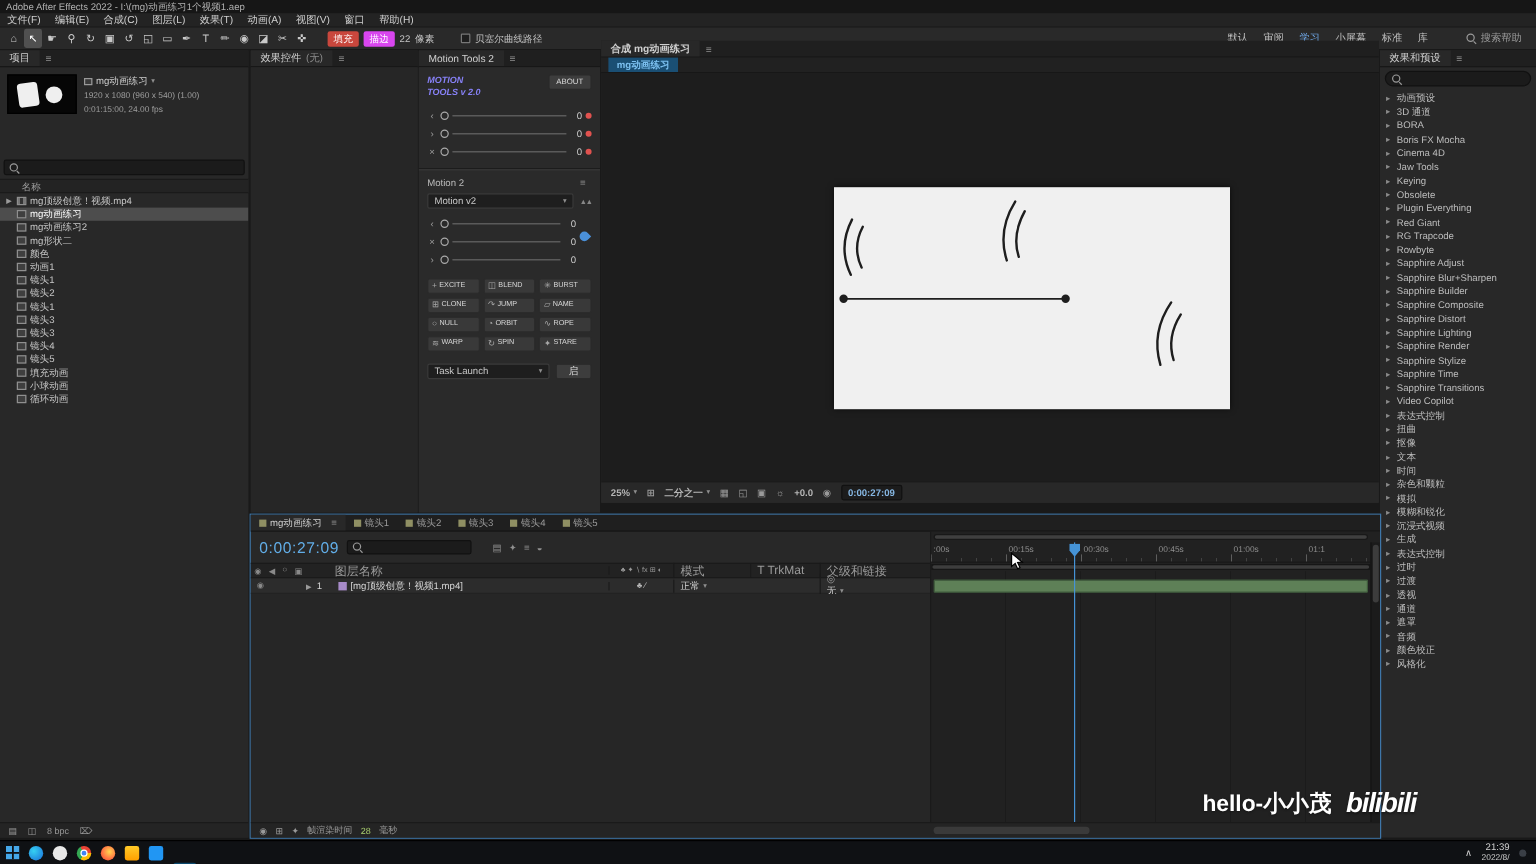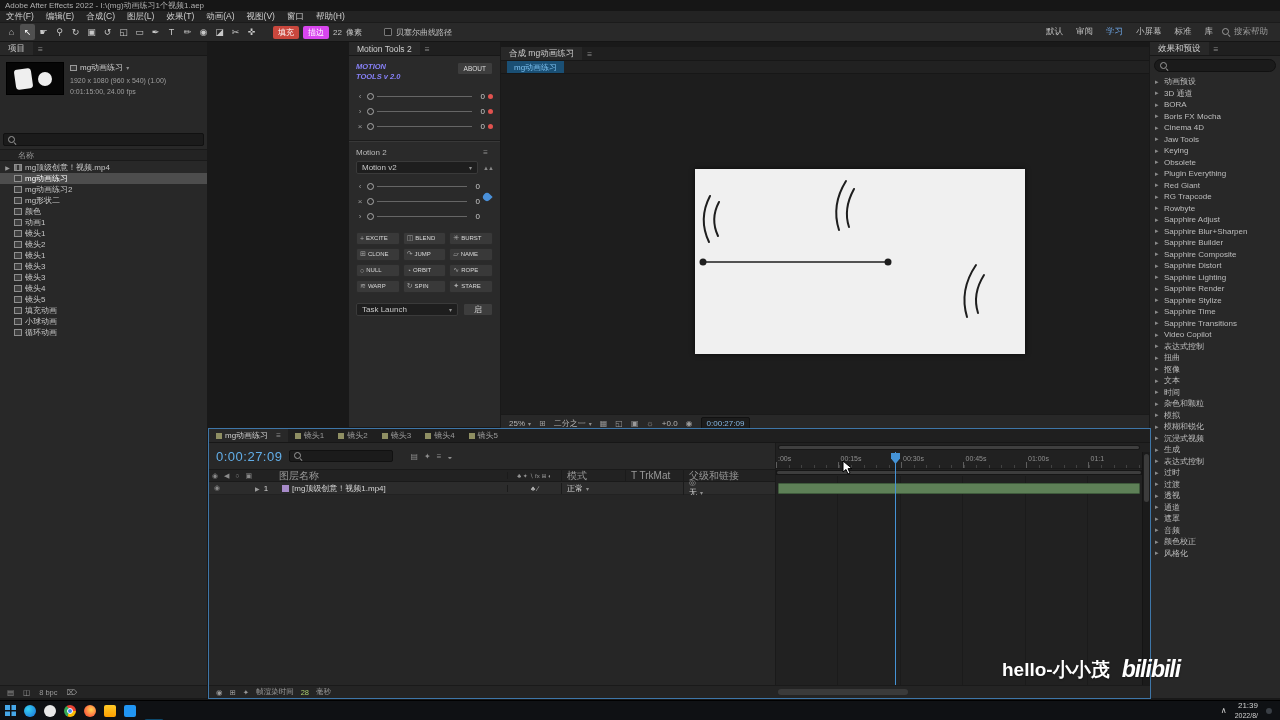--- a/index.html
+++ b/index.html
@@ -16,21 +16,21 @@
   .tool{width:15px;height:16px;display:flex;align-items:center;justify-content:center;font-size:9px;color:#c9c9c9;border-radius:2px;cursor:default;}
   .tool.active{background:#505050;color:#fff;}
   .fillstroke{display:flex;align-items:center;gap:4px;margin-left:14px;font-size:8px;}
   .pill{padding:1px 5px;border-radius:2px;color:#fff;}
   .pill.red{background:#c9473d;}
   .pill.blue{background:#d946ef;}
   .bezier{display:flex;align-items:center;gap:4px;margin-left:22px;font-size:8px;color:#c0c0c0;}
   .cb{width:8px;height:8px;border:1px solid #777;background:#1e1e1e;border-radius:1px;}
   .workspaces{margin-left:auto;display:flex;gap:13px;font-size:8.5px;color:#c0c0c0;align-items:center;}
   .ws.active{color:#6fa8e8;}
-  .help-search{display:flex;align-items:center;gap:4px;margin-left:9px;margin-right:8px;font-size:8.5px;color:#9a9a9a;}
+  .help-search{display:flex;align-items:center;gap:4px;margin-left:32px;margin-right:8px;font-size:8.5px;color:#9a9a9a;}
   .mag{position:relative;width:8px;height:8px;flex:none;}
   .mag::before{content:"";position:absolute;left:0;top:0;width:5px;height:5px;border:1px solid #9a9a9a;border-radius:50%;}
   .mag::after{content:"";position:absolute;left:6px;top:6px;width:3px;height:1px;background:#9a9a9a;transform:rotate(45deg);transform-origin:left center;}
 
   
   .panel{position:absolute;background:#282828;}
   .tabbar{height:14px;background:#1f1f1f;display:flex;align-items:stretch;font-size:8.5px;color:#a8a8a8;border-bottom:1px solid #171717;}
   .tab{display:flex;align-items:center;padding:0 8px;gap:4px;white-space:nowrap;}
   .tab.on{background:#282828;color:#cfcfcf;}
   .hamb{display:flex;align-items:center;padding:0 5px;color:#8f8f8f;}
@@ -86,21 +86,21 @@
   .tri-ico::before{content:"▲▲";font-size:6px;color:#888;letter-spacing:-1px;}
   .sliders2{position:relative;padding-right:13px;}
   .pin{position:absolute;right:2px;top:14px;width:8px;height:8px;background:#4a90d9;border-radius:50% 50% 50% 0;transform:rotate(-135deg);}
   .mt-grid{display:grid;grid-template-columns:repeat(3,1fr);gap:3px;margin-top:8px;}
   .mt-btn{height:13px;background:#393939;border:1px solid #2b2b2b;border-radius:2px;display:flex;align-items:center;gap:2px;padding:0 3px;font-size:6px;color:#d8d8d8;overflow:hidden;white-space:nowrap;}
   .b-ico{color:#a8a8a8;font-size:7px;}
   .mt-task{display:flex;gap:5px;margin-top:10px;align-items:center;}
   .mt-launch{flex:0 0 30px;height:13px;background:#3d3d3d;border:1px solid #2a2a2a;border-radius:2px;display:flex;align-items:center;justify-content:center;font-size:8px;color:#ddd;}
 
   
-  #comp-panel{left:501px;top:47px;width:648px;height:385px;}
+  #comp-panel{left:501px;top:34px;width:648px;height:385px;font-weight:bold;}
   .viewer-tabs{position:absolute;top:14px;left:0;right:0;height:13px;background:#212121;display:flex;padding-left:6px;border-bottom:1px solid #171717;}
   .vtab{background:#1a4f74;color:#7cc0f0;padding:0 7px;display:flex;align-items:center;font-size:8px;}
   .viewer{position:absolute;top:27px;left:0;right:0;bottom:18px;background:#1d1d1d;}
   .canvas{position:absolute;left:194px;top:95px;width:330px;height:185px;background:#f0f0f0;box-shadow:0 0 5px rgba(0,0,0,.65);}
   .comp-bottom{position:absolute;bottom:0;left:0;right:0;height:18px;background:#282828;border-top:1px solid #1a1a1a;display:flex;align-items:center;gap:8px;padding:0 8px;font-size:8px;color:#b5b5b5;}
   .cb-ico{color:#9a9a9a;font-size:8px;}
   .ic-grid::before{content:"⊞";}
   .ic-rulers::before{content:"▦";}
   .ic-roi::before{content:"◱";}
   .ic-chk::before{content:"▣";}
@@ -387,20 +387,30 @@
         </div>
       </div>
     <div class="prj-bottom">
       <span class="pb1"></span>
       <span class="pb2"></span>
       <span>8 bpc</span>
       <span class="pb-trash"></span>
     </div>
   </div>
 
+  <div class="panel" id="ec-panel">
+    <div class="tabbar">
+      <div class="tab on">
+        <span>效果控件</span>
+        <span class="dim">(无)</span>
+      </div>
+      <span class="hamb"></span>
+    </div>
+    <div class="ec-empty"></div>
+  </div>
 
   <div class="panel" id="mt-panel">
     <div class="tabbar">
       <div class="tab on">
           <span>Motion Tools 2</span>
         </div>
       <span class="hamb"></span>
     </div>
     <div class="mt-body">
       <div class="brand">

